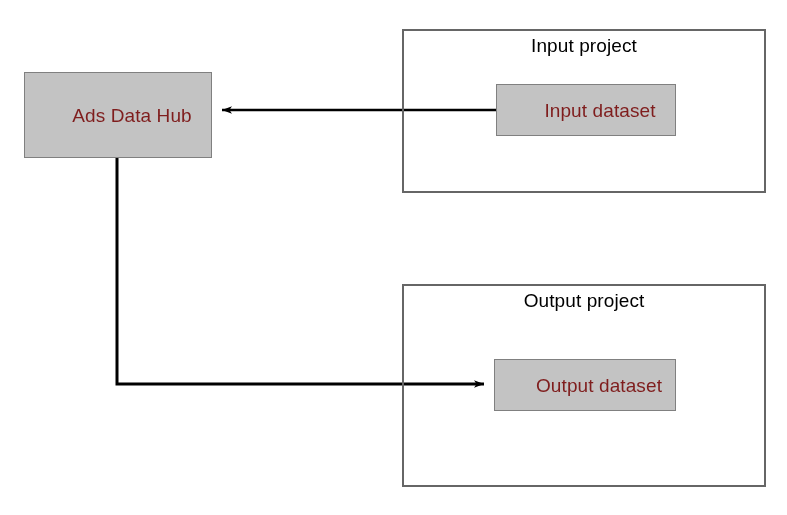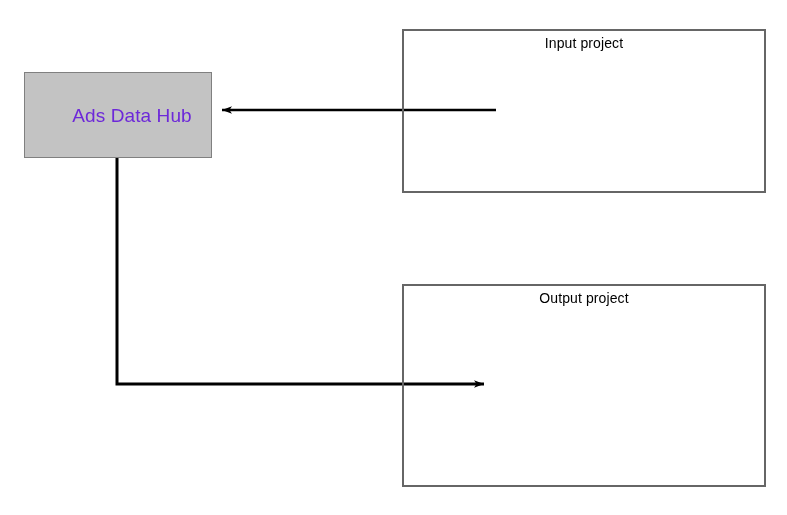--- a/index.html
+++ b/index.html
@@ -21,37 +21,37 @@
   }
   
   .node {
     position: absolute;
     box-sizing: border-box;
     background: #c3c3c3;
     border: 1px solid #808080;
     display: flex;
     align-items: center;
     justify-content: center;
-    color: #6d28d9;
+    color: #7f1d1d;
     font-size: 19px;
     line-height: 1;
     white-space: nowrap;
     letter-spacing: 0.1px;
     padding-left: 28px;
   }
   .container-box {
     position: absolute;
     box-sizing: border-box;
     background: transparent;
     border: 2px solid #666666;
   }
   .container-title {
     position: absolute;
     color: #000000;
-    font-size: 14px;
+    font-size: 19px;
     line-height: 1;
     white-space: nowrap;
     text-align: center;
     letter-spacing: 0.1px;
   }
   
   #node-ads-data-hub {
     left: 24px;
     top: 72px;
     width: 188px;
@@ -126,15 +126,17 @@
   </svg>
 
   <div class="container-box" id="container-input-project"></div>
   <div class="container-title" id="title-input-project">Input project</div>
 
   <div class="container-box" id="container-admin-project"></div>
   <div class="container-title" id="title-admin-project">Output project</div>
 
   <div class="node" id="node-ads-data-hub">Ads Data Hub</div>
 
+  <div class="node" id="node-input-dataset">Input dataset</div>
 
+  <div class="node" id="node-output-dataset">Output dataset</div>
 
 </div>
 
 </body></html>

